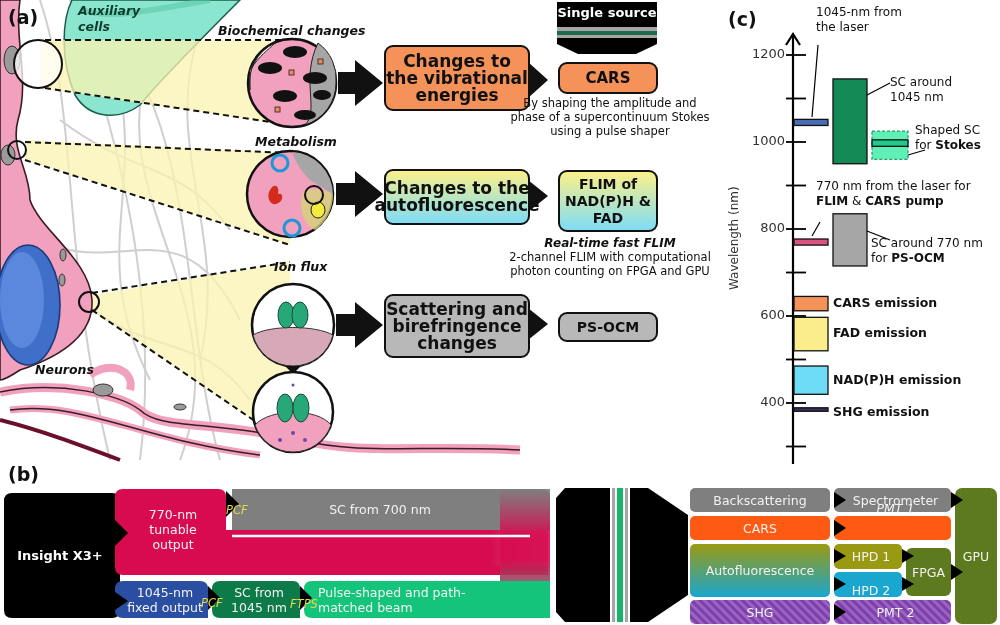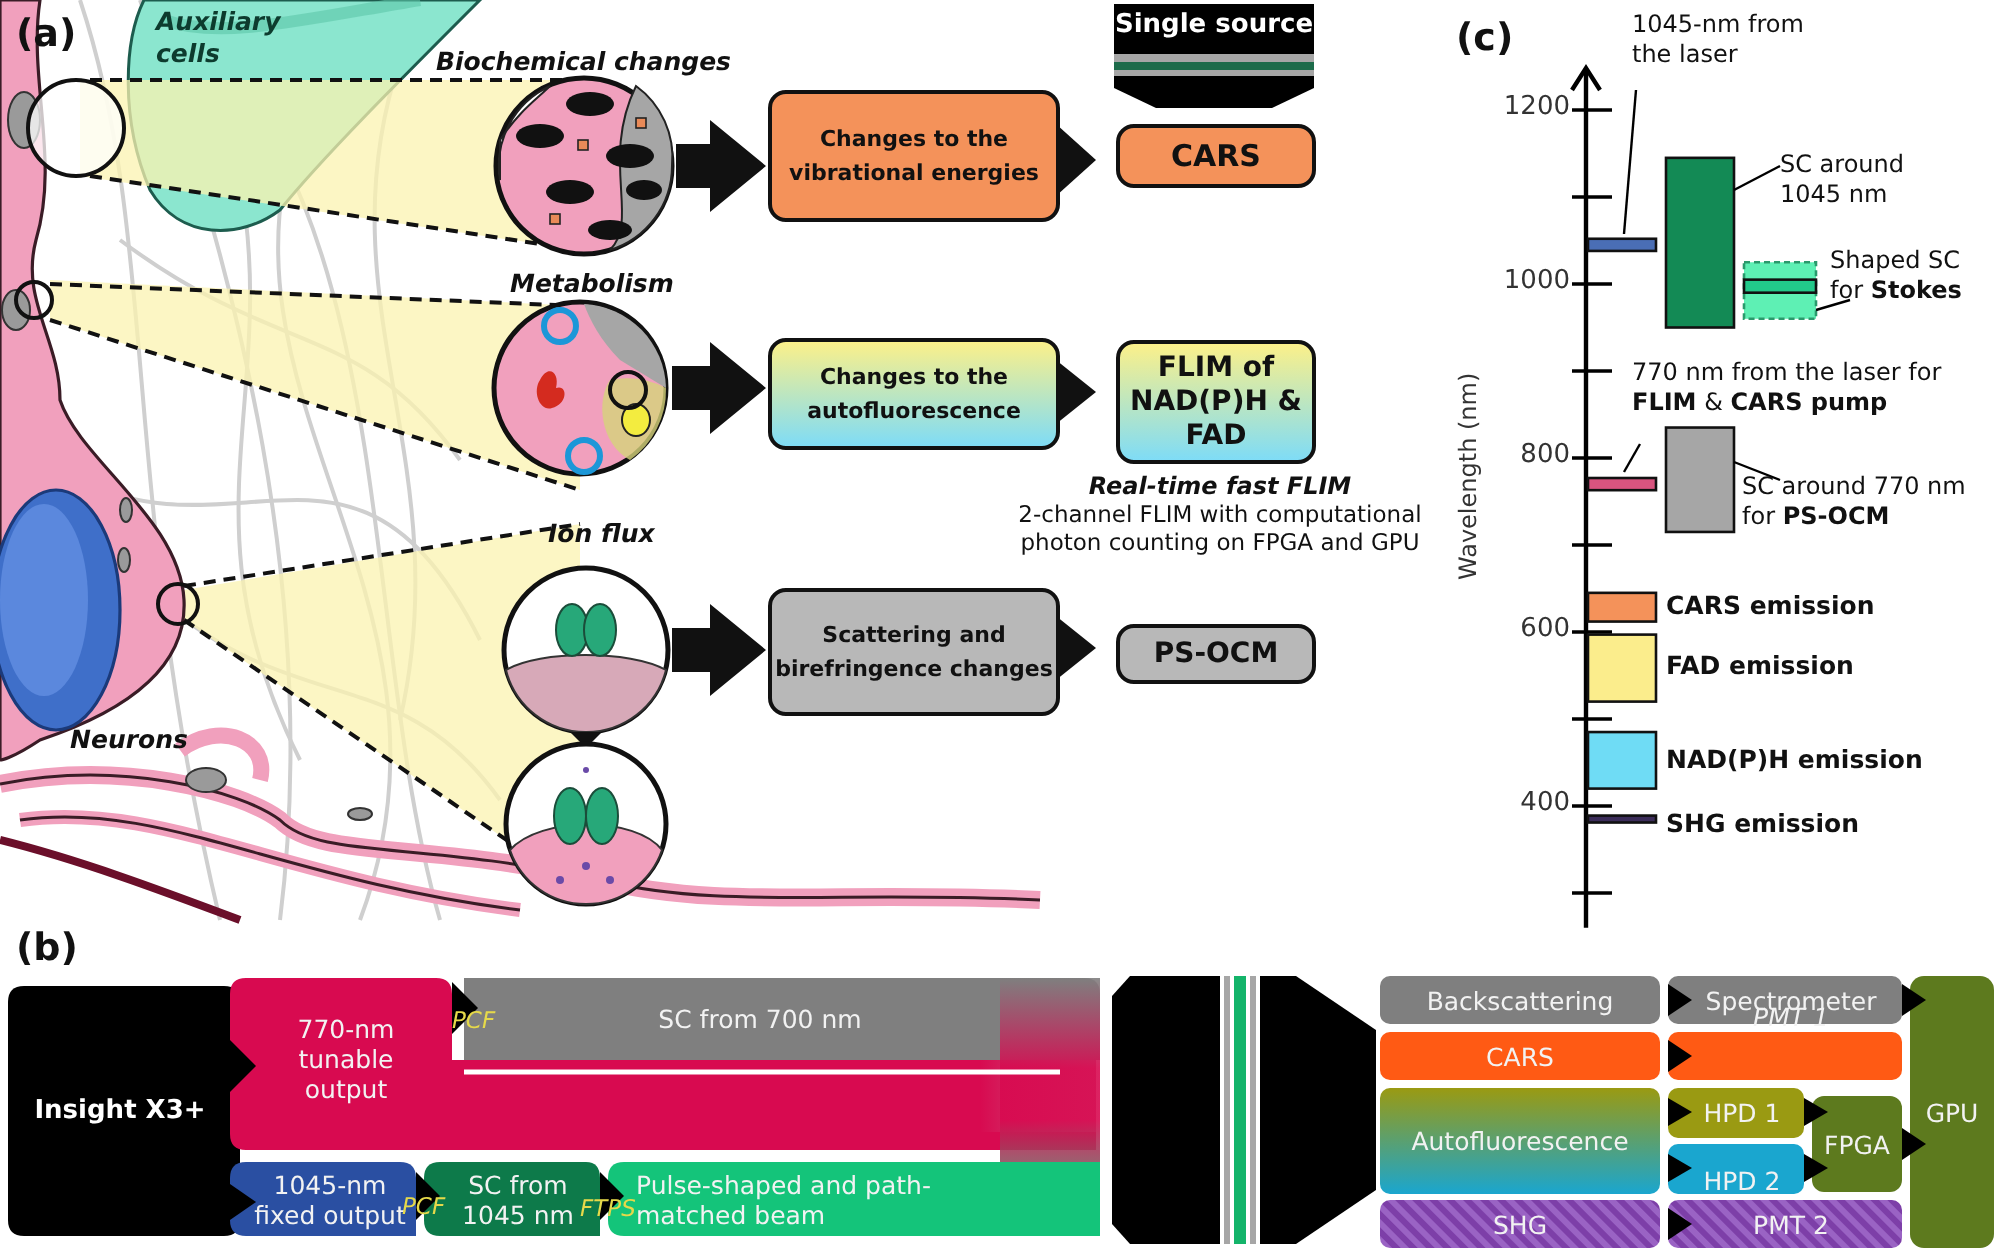--- a/index.html
+++ b/index.html
@@ -1,21 +1,21 @@
 <!DOCTYPE html>
 <html><head>
 <meta charset="utf-8">
 <style>
   html,body{margin:0;padding:0;background:#fff;}
   body{width:1000px;height:625px;position:relative;overflow:hidden;font-family:"DejaVu Sans",sans-serif;color:#111;}
   svg{position:absolute;left:0;top:0;}
   .abs{position:absolute;}
   .panel-label{font-weight:bold;font-size:19px;font-family:"DejaVu Sans",sans-serif;}
   .ital-bold{font-style:italic;font-weight:bold;font-size:12.5px;}
-  .box{position:absolute;border:2px solid #111;border-radius:9px;display:flex;align-items:center;justify-content:center;text-align:center;font-weight:bold;font-size:11px;line-height:17px;box-sizing:border-box;}
+  .box{position:absolute;border:2px solid #111;border-radius:9px;display:flex;align-items:center;justify-content:center;text-align:center;font-weight:bold;font-size:17px;line-height:17px;box-sizing:border-box;}
   .caption{position:absolute;text-align:center;font-size:11.5px;line-height:14px;}
   .caption .t{font-style:italic;font-weight:bold;font-size:12px;display:block;}
   .clabel{position:absolute;font-size:12px;line-height:15px;white-space:nowrap;}
   .clabel b{font-weight:bold;}
   .emit{position:absolute;font-weight:bold;font-size:12.5px;white-space:nowrap;}
   .bcell{position:absolute;display:flex;align-items:center;justify-content:center;text-align:center;color:#f2f2f2;font-size:12.5px;line-height:15px;box-sizing:border-box;border-radius:5px;font-family:"DejaVu Sans",sans-serif;}
   .pcf{position:absolute;color:#e6d94a;font-style:italic;font-size:11.5px;}
 </style>
 </head>
 <body>
@@ -268,20 +268,21 @@
 
 <div class="box" style="left:384px;top:45px;width:146px;height:66px;background:#f4925a;">Changes to the vibrational energies</div>
 <div class="box" style="left:384px;top:169px;width:146px;height:56px;background:linear-gradient(#fbf08a,#7fdcf6);">Changes to the autofluorescence</div>
 <div class="box" style="left:384px;top:294px;width:146px;height:64px;background:#b8b8b8;">Scattering and birefringence changes</div>
 
 <div class="box" style="left:558px;top:62px;width:100px;height:32px;background:#f4925a;font-size:15px;">CARS</div>
 <div class="box" style="left:558px;top:170px;width:100px;height:62px;background:linear-gradient(#fbf08a,#7fdcf6);font-size:14px;">FLIM of NAD(P)H &amp; FAD</div>
 <div class="box" style="left:558px;top:312px;width:100px;height:30px;background:#b8b8b8;font-size:14px;">PS-OCM</div>
 
 <div class="caption" style="left:505px;top:96px;width:210px;">
+  <span>By shaping the amplitude and phase of a supercontinuum Stokes using a pulse shaper</span>
 </div>
 <div class="caption" style="left:505px;top:236px;width:210px;">
   <span class="t">Real-time fast FLIM</span>
   <span>2-channel FLIM with computational photon counting on FPGA and GPU</span>
 </div>
 <div class="caption" style="left:520px;top:355px;width:170px;">
 </div>
 
 <div class="abs" style="left:557px;top:5px;width:100px;text-align:center;color:#fff;font-weight:bold;font-size:13px;">Single source</div>
 

